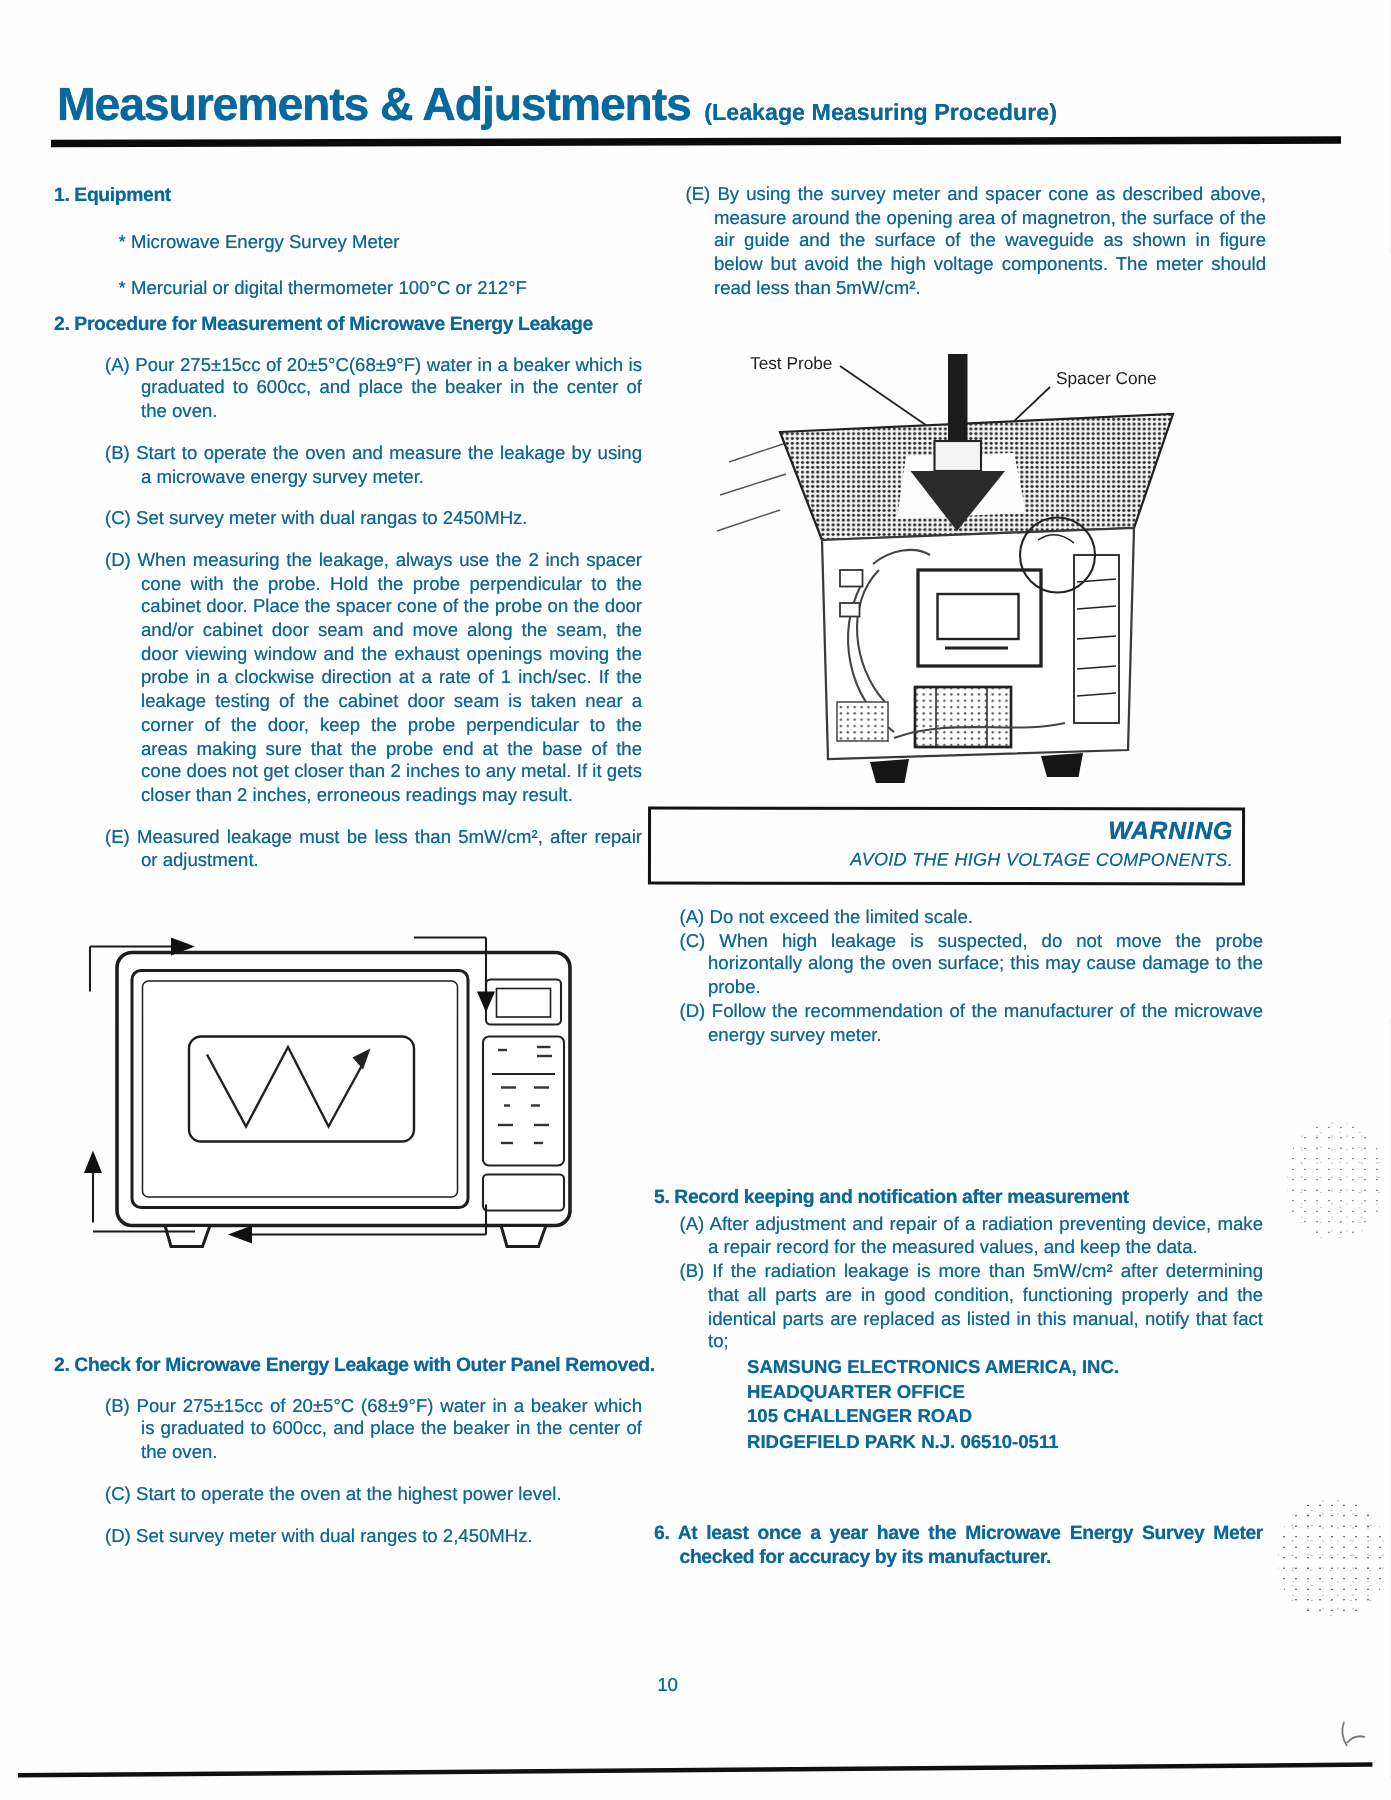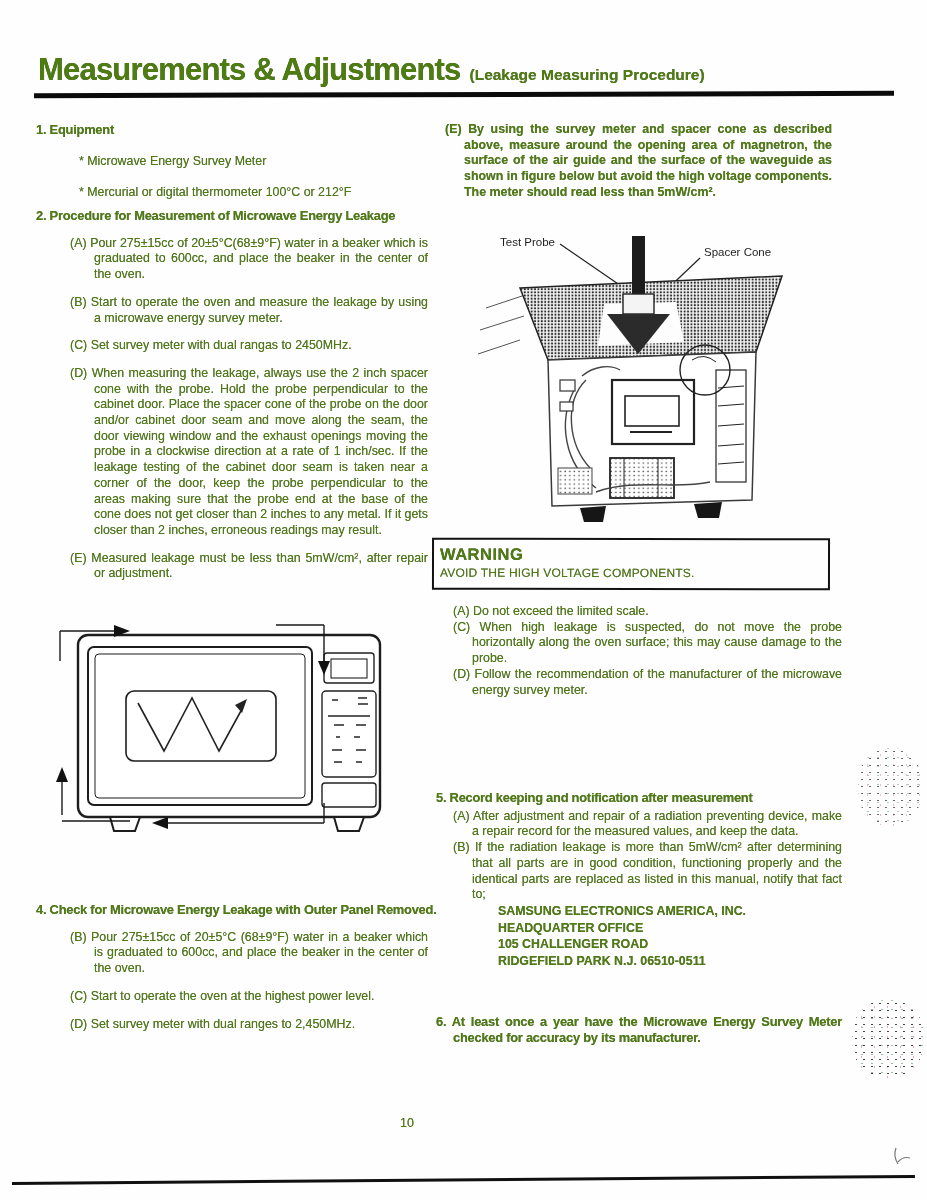--- a/index.html
+++ b/index.html
@@ -1,48 +1,48 @@
 <!DOCTYPE html>
 <html><head>
 <meta charset="utf-8">
 <style>
   html,body{margin:0;padding:0;background:#e8e8e8;}
   .page{
     position:relative;width:927px;height:1200px;margin:0 auto;
     background:#fefefe;overflow:hidden;
-    font-family:"Liberation Sans",sans-serif;color:#4d7c0f;
+    font-family:"Liberation Sans",sans-serif;color:#0369a1;
   }
   .abs{position:absolute;}
   
   .title-row{left:38px;top:52px;width:860px;white-space:nowrap;}
   .title-main{font-size:31px;font-weight:700;letter-spacing:-0.8px;
     text-shadow:0 0 0.6px rgba(0,0,0,.7);}
   .title-sub{font-size:15.5px;font-weight:700;margin-left:9px;
     text-shadow:0 0 0.4px rgba(0,0,0,.6);}
   .title-rule{left:34px;top:92px;width:860px;height:5px;background:#0b0b0b;
     transform:rotate(-0.15deg);}
   
   .txt{font-size:12.4px;line-height:15.7px;
     text-shadow:0 0 0.45px rgba(20,20,20,.55);}
   .h{font-weight:700;font-size:12.9px;letter-spacing:-0.25px;
     padding-left:17px;text-indent:-17px;margin:0 0 3px 0;text-align:justify;}
   .li{padding-left:46px;text-indent:-24px;text-align:justify;margin:12px;}
   .li2{padding-left:36px;text-indent:-19px;text-align:justify;margin:0;}
   .eq{padding-left:38px;text-indent:-11px;margin:16px;}
   
   .warnbox{left:432px;top:538px;width:382px;border:2.5px solid #121212;
-    text-align:left;padding:5px 6px 8px 6px;transform:rotate(0.1deg);}
+    text-align:right;padding:5px 6px 8px 6px;transform:rotate(0.1deg);font-style:italic;}
   .warn-title{font-size:16.5px;font-weight:700;letter-spacing:0.5px;
     text-shadow:0 0 0.6px rgba(0,0,0,.75);}
   .warn-text{font-size:12px;margin-top:2px;letter-spacing:0.2px;
     text-shadow:0 0 0.4px rgba(0,0,0,.5);}
   
   .addr{font-weight:700;padding-left:62px;line-height:16.6px;text-indent:0;}
   
-  .pagenum{left:400px;top:1116px;width:52px;text-align:left;font-size:12.5px;}
+  .pagenum{left:400px;top:1116px;width:52px;text-align:right;font-size:12.5px;}
   .bottom-rule{left:12px;top:1182px;width:903px;height:3px;background:#101010;
     transform:rotate(-0.45deg);transform-origin:left center;}
   .speckle{position:absolute;border-radius:45%;
     background-image:
       radial-gradient(#3a3a3a 0.7px, transparent 0.8px),
       radial-gradient(#d9a9c9 0.7px, transparent 0.8px),
       radial-gradient(#9ab89a 0.6px, transparent 0.7px);
     background-size:8px 7px,13px 10px,10px 9px;
     background-position:0 0,3px 2px,5px 5px;}
   svg text{font-family:"Liberation Sans",sans-serif;}
@@ -117,27 +117,27 @@
       <line x1="276" y1="200" x2="276" y2="220"></line>
       <line x1="276" y1="220" x2="110" y2="220"></line>
     </g>
     <polygon points="82,28 66,22 66,34" fill="#111"></polygon>
     <polygon points="14,164 8,179 20,179" fill="#111"></polygon>
     <polygon points="276,72 270,58 282,58" fill="#111"></polygon>
     <polygon points="104,220 120,214 120,226" fill="#111"></polygon>
   </svg>
 
   <div class="abs txt" style="left:36px;top:902px;width:404px;">
-    <div class="h">4. Check for Microwave Energy Leakage with Outer Panel Removed.</div>
+    <div class="h">2. Check for Microwave Energy Leakage with Outer Panel Removed.</div>
     <div class="li"><span>(B)</span> <span>Pour 275±15cc of 20±5°C (68±9°F) water in a beaker which is graduated to 600cc, and place the beaker in the center of the oven.</span></div>
     <div class="li"><span>(C)</span> <span>Start to operate the oven at the highest power level.</span></div>
     <div class="li"><span>(D)</span> <span>Set survey meter with dual ranges to 2,450MHz.</span></div>
   </div>
 
-  <div class="abs txt" style="left:428px;top:122px;width:404px;font-weight:bold;">
+  <div class="abs txt" style="left:440px;top:122px;width:404px;">
     <div class="li2"><span>(E)</span> <span>By using the survey meter and spacer cone as described above, measure around the opening area of magnetron, the surface of the air guide and the surface of the waveguide as shown in figure below but avoid the high voltage components. The meter should read less than 5mW/cm².</span></div>
   </div>
 
   <svg class="abs" style="left:462px;top:230px;" width="372" height="302" viewBox="0 0 372 302">
     <defs>
       <pattern id="ht" width="3.4" height="3.2" patternUnits="userSpaceOnUse">
         <rect width="3.4" height="3.2" fill="#f4f4f4"></rect>
         <circle cx="1.6" cy="1.5" r="1.05" fill="#2e2e2e"></circle>
       </pattern>
       <pattern id="ht2" width="4.6" height="4.2" patternUnits="userSpaceOnUse">

